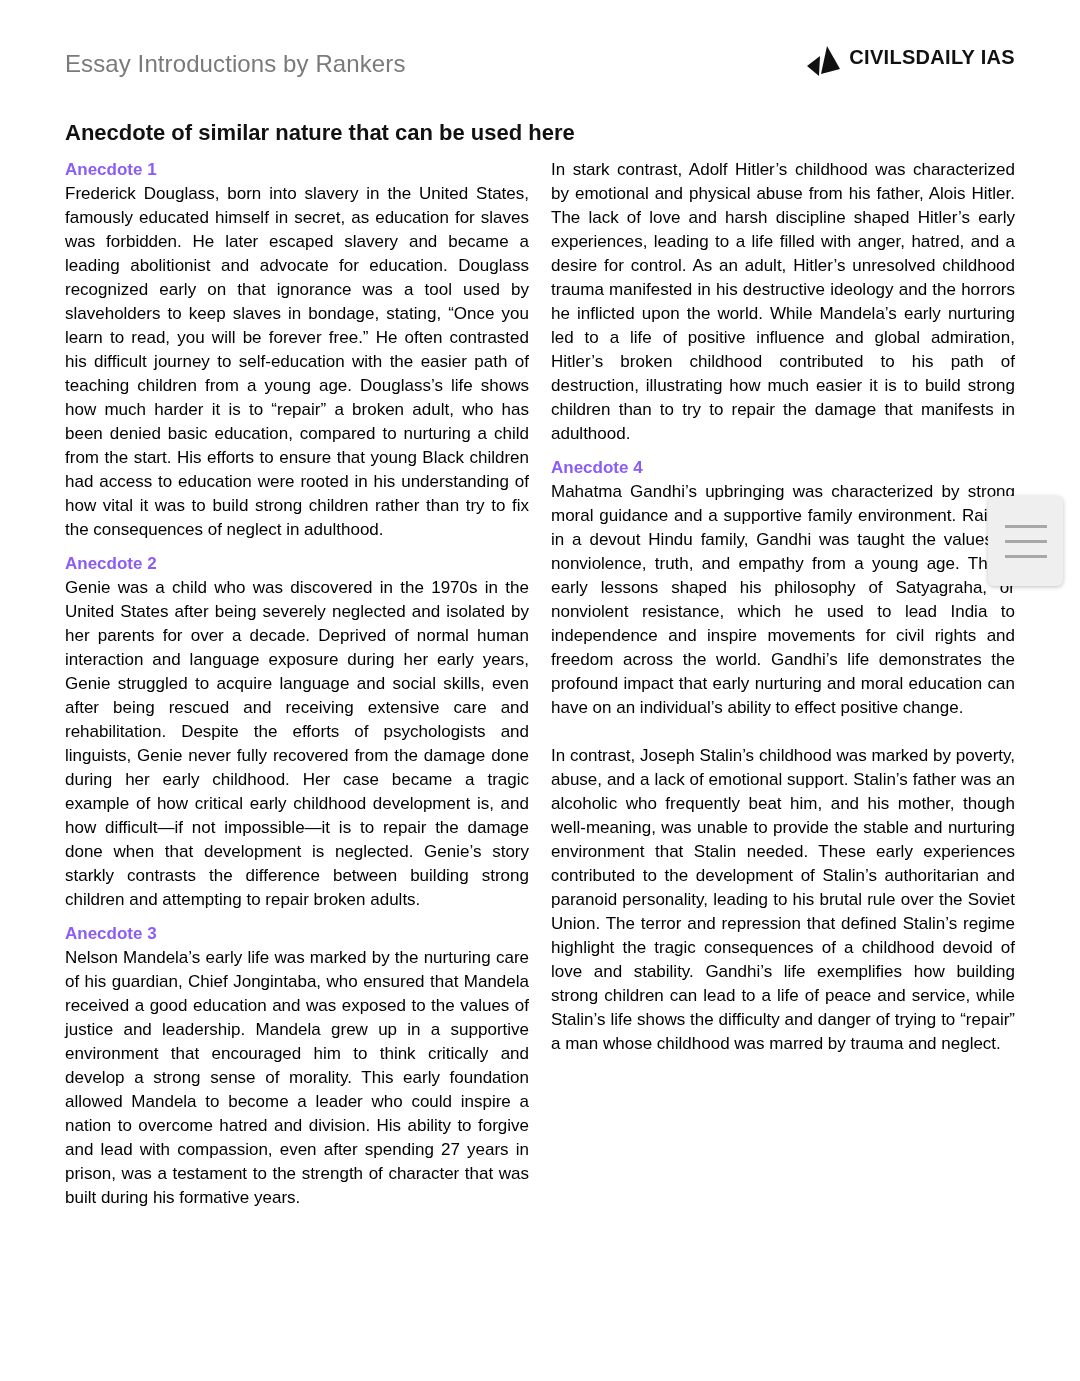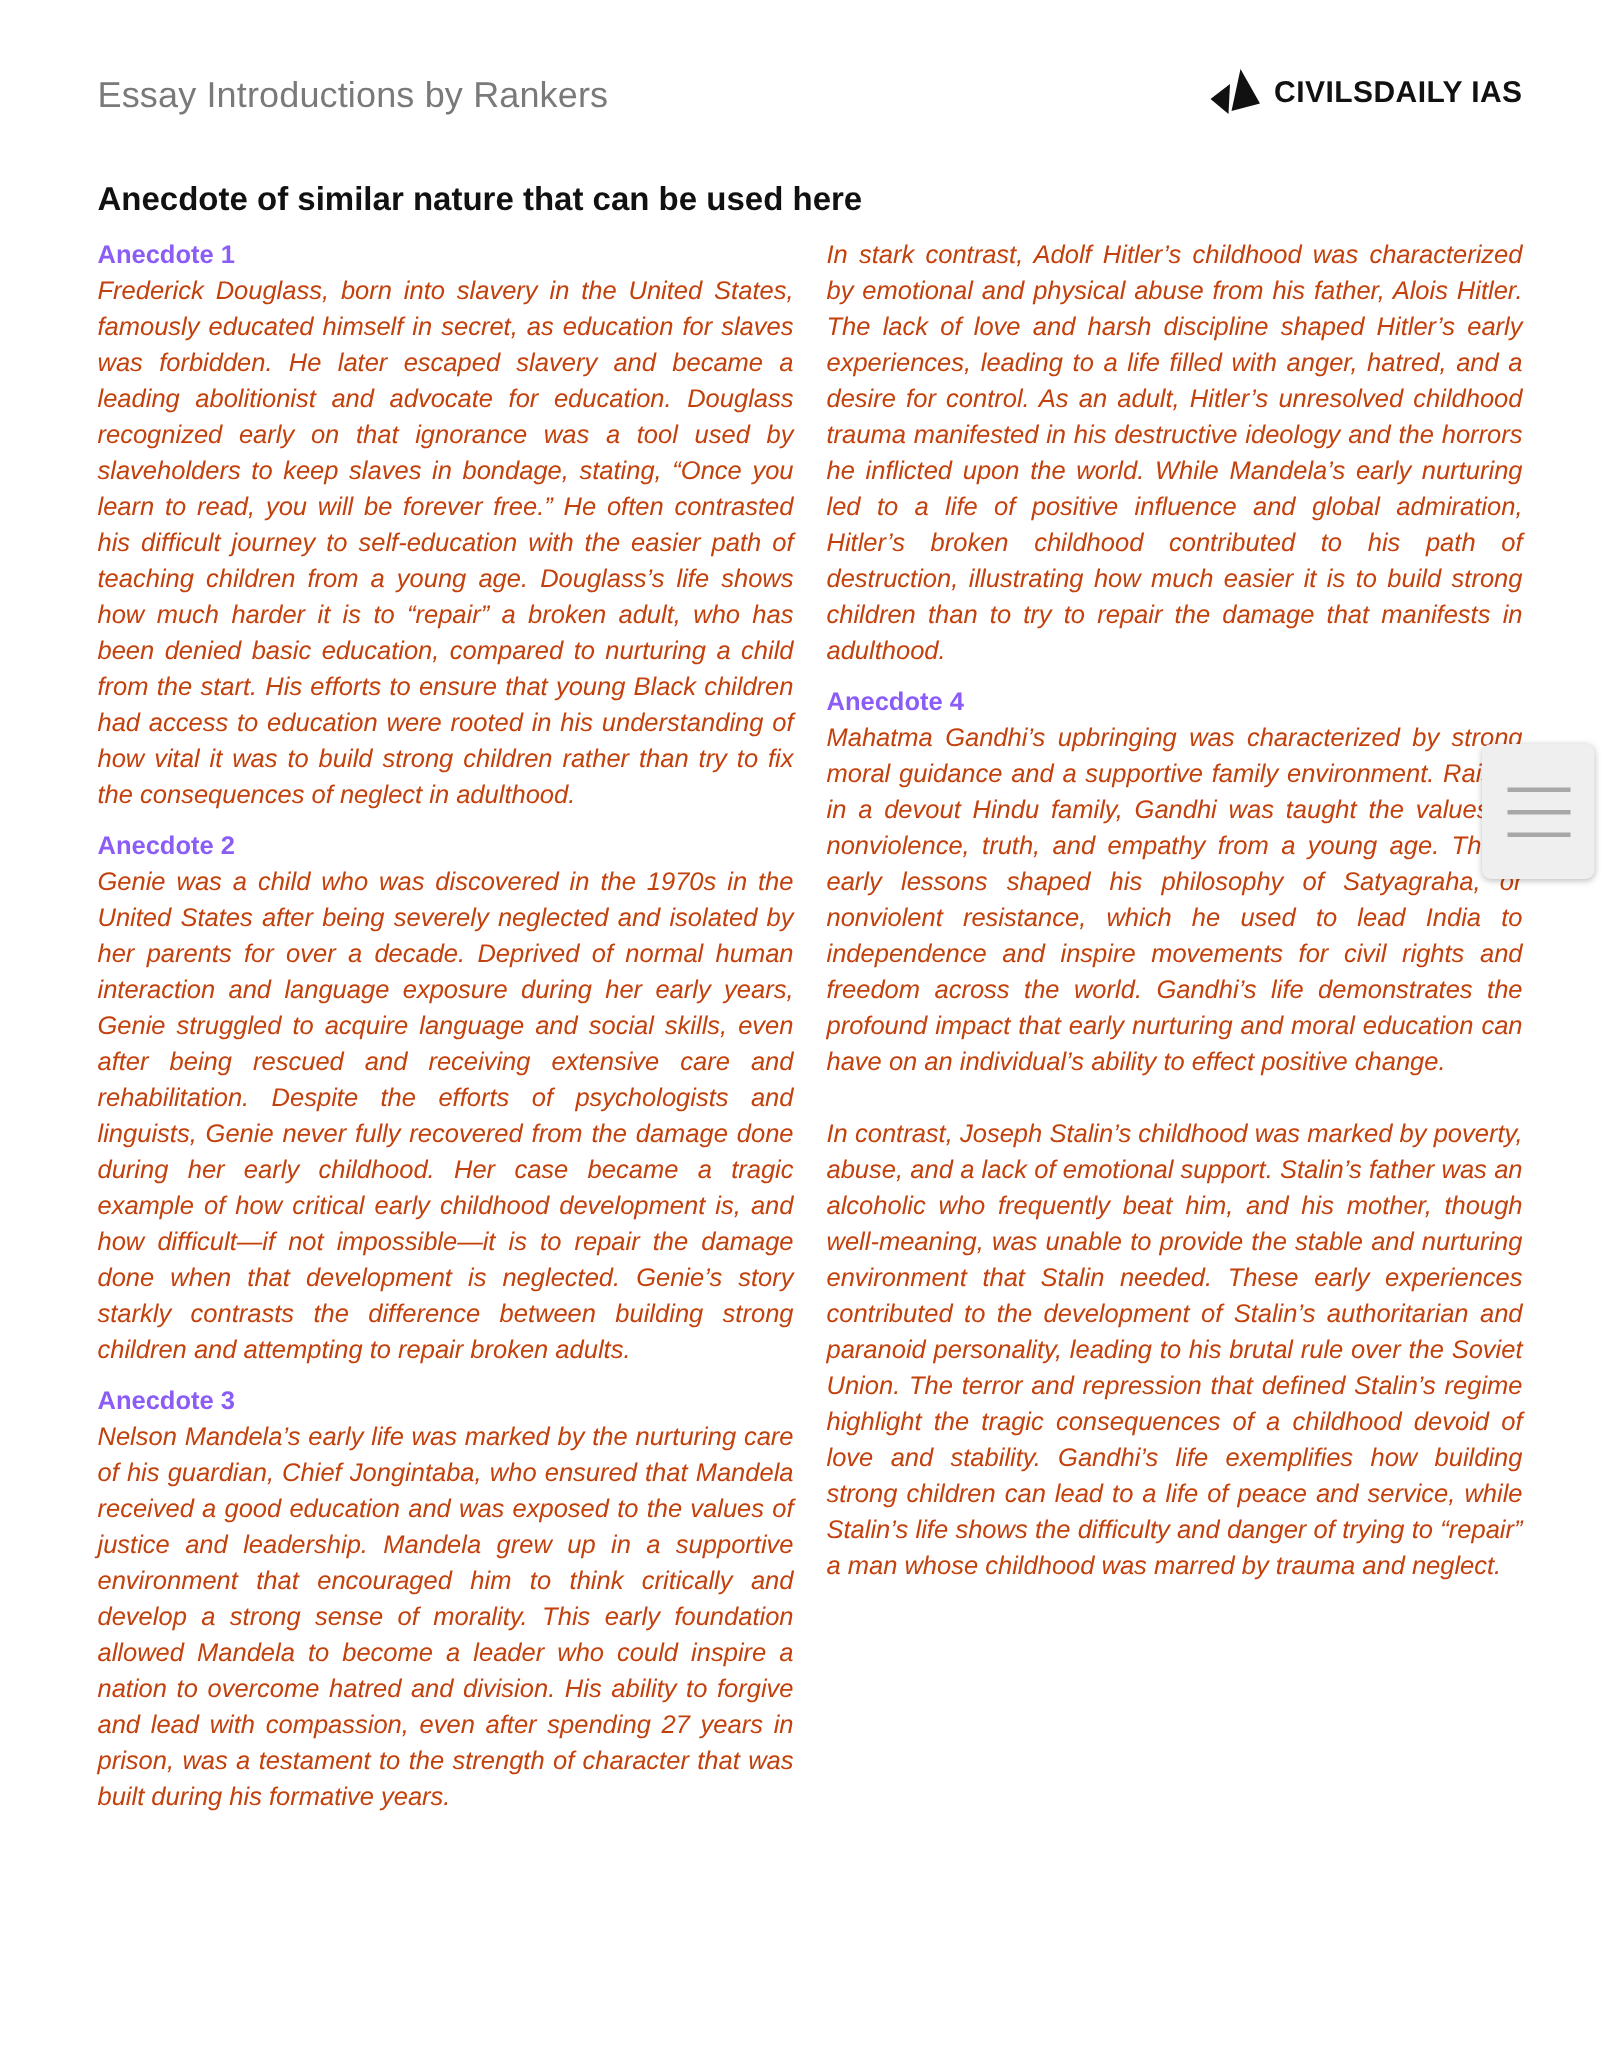--- a/index.html
+++ b/index.html
@@ -1,27 +1,27 @@
 <!DOCTYPE html>
 <html><head>
   <meta charset="utf-8">
   <style>
     html, body { margin: 0; padding: 0; background: #ffffff; }
     body { width: 1080px; height: 1381px; position: relative; overflow: hidden; font-family: "Liberation Sans", sans-serif; color: #1a1a1a; }
     .page-header { position: absolute; left: 65px; top: 46px; width: 950px; height: 40px; }
     .running-title { position: absolute; left: 0; top: 4px; font-size: 24px; color: #7a7a7a; letter-spacing: 0.1px; }
-    .brand { position: absolute; right: 0; top: 0; display: flex; align-items: center; gap: 8px; }
+    .brand { position: absolute; right: 0; top: 0; display: flex; gap: 8px; }
     .brand-logo { width: 34px; height: 32px; }
     .brand-name { font-size: 20px; font-weight: bold; color: #111; letter-spacing: 0.3px; }
     .section-title { position: absolute; left: 65px; top: 120px; font-size: 22px; font-weight: bold; color: #111; margin: 0; }
     .column { position: absolute; top: 158px; width: 464px; }
     .col-left { left: 65px; }
     .col-right { left: 551px; }
     .anecdote-heading { color: #8b5cf6; font-weight: bold; font-size: 17px; line-height: 24px; margin: 0; }
-    .para { font-size: 17px; line-height: 24px; text-align: justify; margin: 0 0 10px 0; color: #c2410c; hyphens: manual; font-style: italic; }
+    .para { font-size: 17px; line-height: 24px; text-align: justify; margin: 0 0 10px 0; color: #000000; hyphens: manual; }
     .para.tight { margin-bottom: 0; }
     .gap { height: 24px; }
     .menu-fab { position: absolute; left: 988px; top: 496px; width: 75px; height: 90px; background: #efefef; border-radius: 6px; box-shadow: 0 1px 4px rgba(0,0,0,0.25); display: flex; flex-direction: column; justify-content: center; align-items: center; gap: 12px; cursor: pointer; }
     .menu-fab span { display: block; width: 42px; height: 3px; background: #a8a8a8; }
   </style>
 </head>
 <body>
 
 <div class="page-header">
   <div class="running-title">Essay Introductions by Rankers</div>

